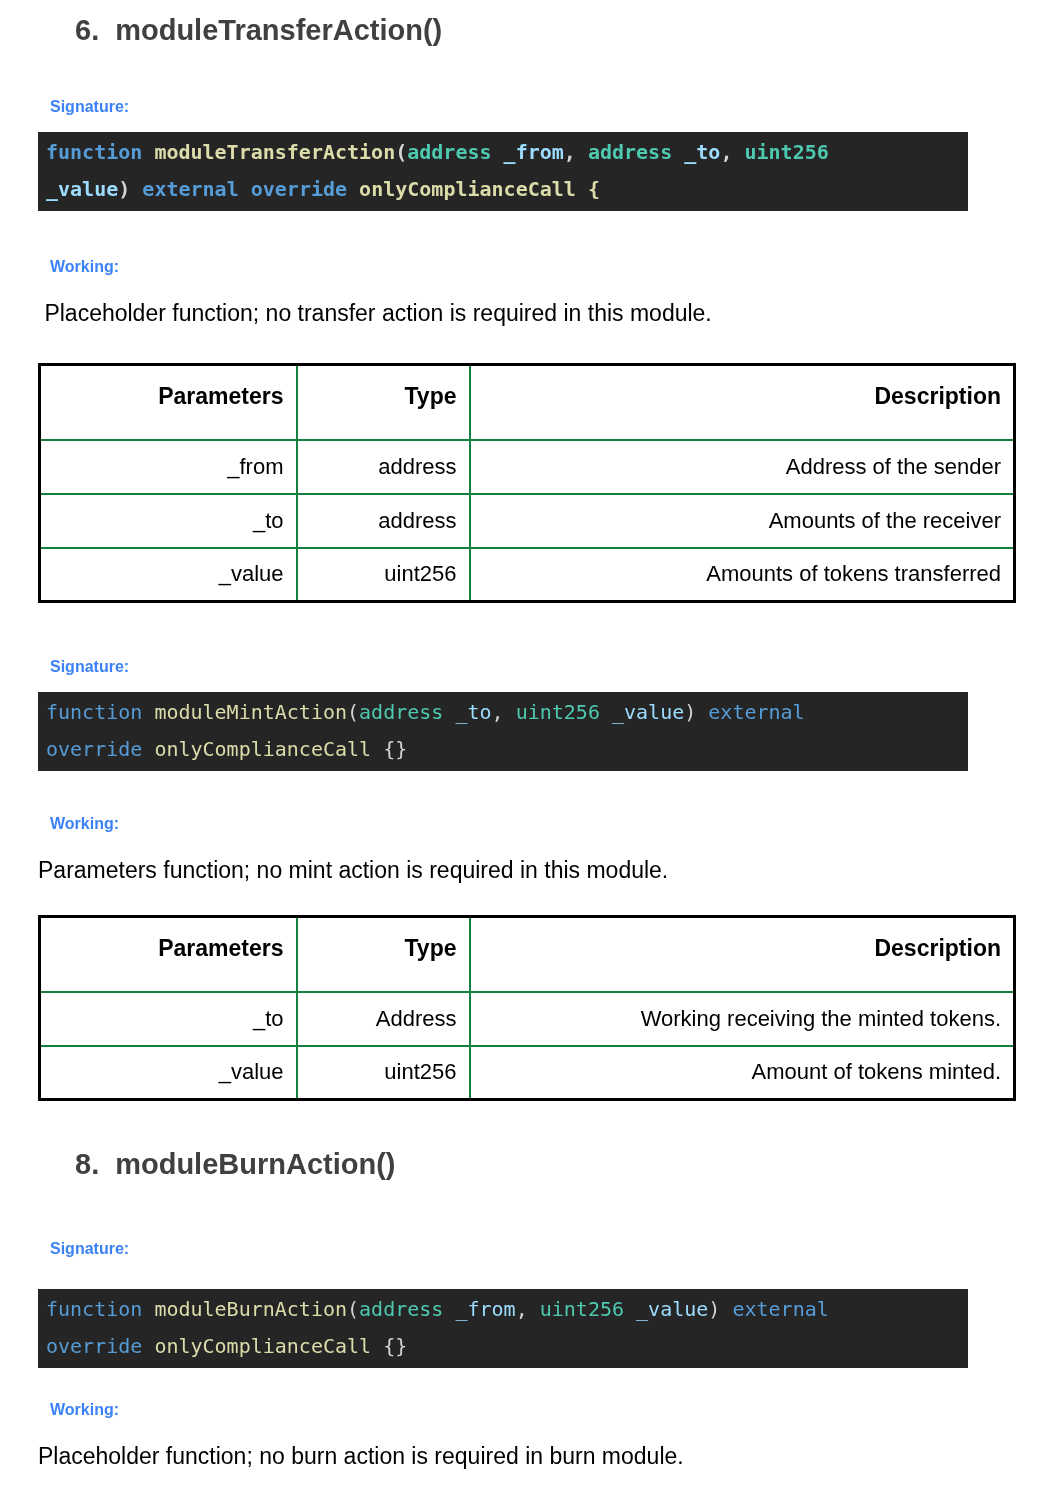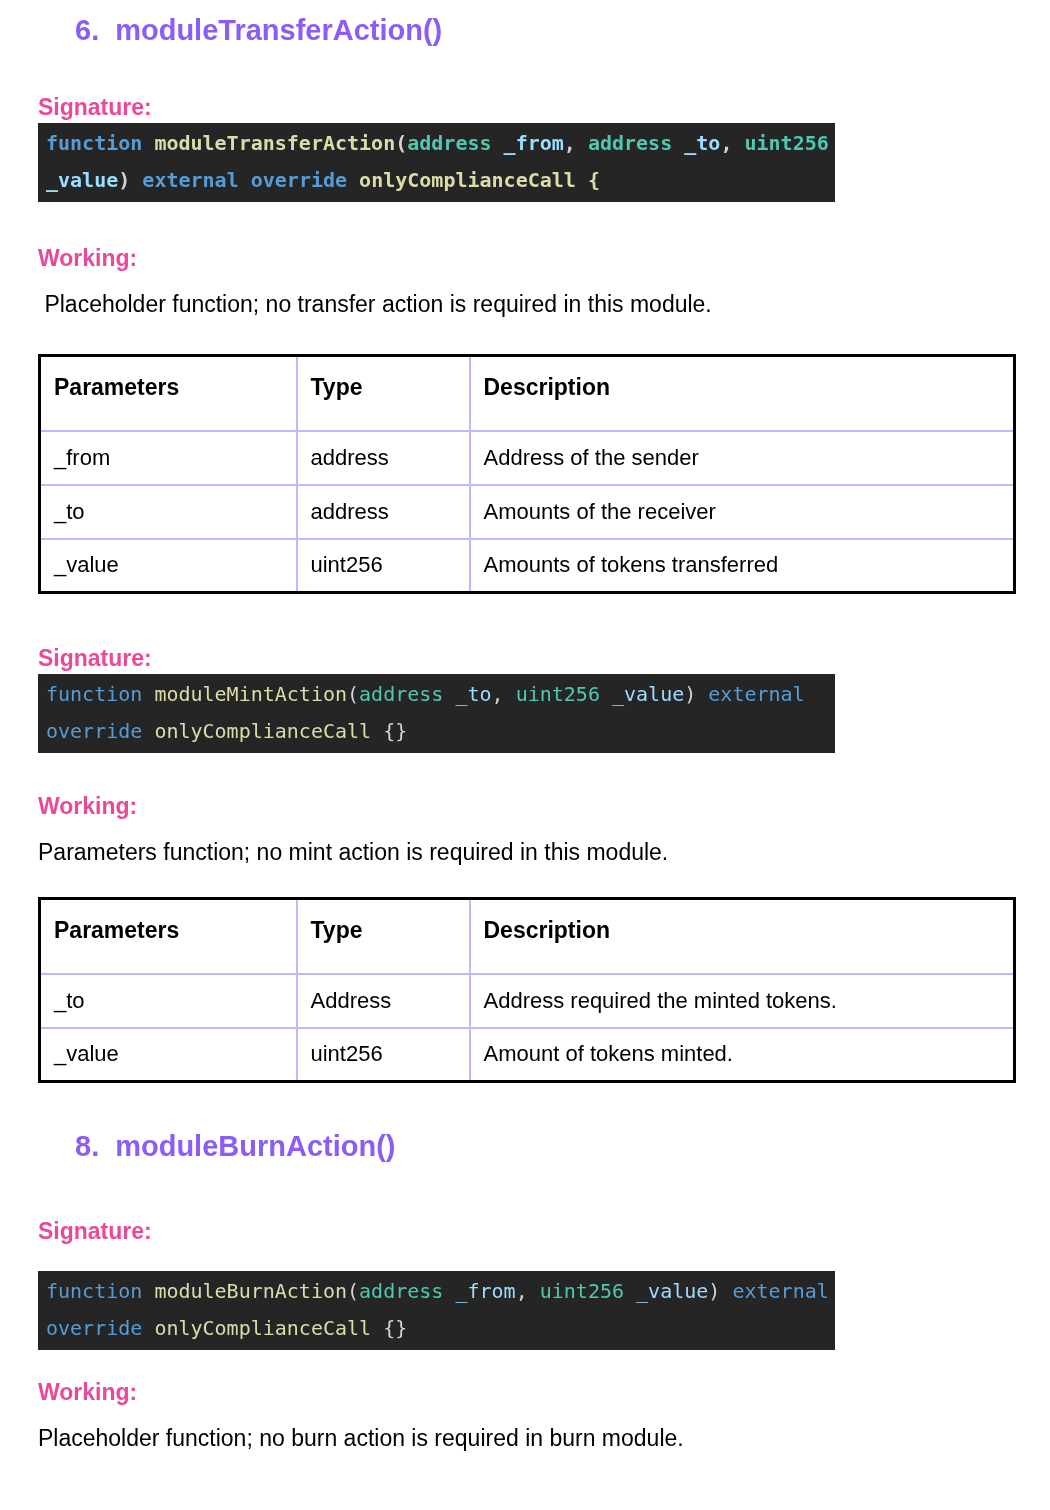--- a/index.html
+++ b/index.html
@@ -16,42 +16,42 @@
     width: 1050px;
     padding: 0 35px 0 38px;
   }
 
   
   .sec-heading {
     margin: 46px 0 0 37px;
     font-size: 29px;
     line-height: 34px;
     font-weight: 700;
-    color: #8b5cf6;
+    color: #404040;
     letter-spacing: 0px;
   }
   .sec-0 .sec-heading { margin-top: 13px; }
   .sec-num { display: inline-block; margin-right: 16px; }
 
   
   .label {
-    margin: 0;
-    font-size: 23px;
+    margin: 12px;
+    font-size: 16px;
     line-height: 26px;
     font-weight: 700;
-    color: #ec4899;
+    color: #3b82f6;
   }
   .sig-label { margin-top: 47px; }
   .sec-1 .sig-label { margin-top: 51px; }
   .sec-2 .sig-label { margin-top: 55px; }
 
   
   .code-block {
     margin: 3px 0 0 0;
-    width: 797px;
+    width: 930px;
     background: #252526;
     padding: 2px 4px 3px 8px;
     font-family: "DejaVu Sans Mono", "Liberation Mono", monospace;
     font-size: 20px;
     line-height: 37px;
     white-space: pre;
     color: #d4d4d4;
   }
   .sec-2 .code-block { margin-top: 27px; }
   .code-bold { font-weight: 700; }
@@ -80,22 +80,22 @@
     width: 975px;
     border-collapse: collapse;
     border: 3px solid #000000;
     table-layout: fixed;
   }
   .sec-1 .param-table { margin-top: 31px; }
   .col-1 { width: 257px; }
   .col-2 { width: 173px; }
   .col-3 { width: 545px; }
   .param-table th, .param-table td {
-    border: 2px solid #c4b5fd;
-    text-align: left;
+    border: 2px solid #15803d;
+    text-align: right;
   }
   .param-table th {
     height: 75px;
     vertical-align: top;
     padding: 17px 12px 0 13px;
     font-size: 23px;
     font-weight: 700;
   }
   .param-table td {
     height: 54px;
@@ -164,21 +164,21 @@
           <tr>
             <th>Parameters</th>
             <th>Type</th>
             <th>Description</th>
           </tr>
         </thead>
       <tbody>
           <tr>
             <td>_to</td>
             <td>Address</td>
-            <td>Address required the minted tokens.</td>
+            <td>Working receiving the minted tokens.</td>
           </tr>
           <tr>
             <td>_value</td>
             <td>uint256</td>
             <td>Amount of tokens minted.</td>
           </tr>
         </tbody>
     </table>
   </section>
     <section class="doc-section sec-2">

